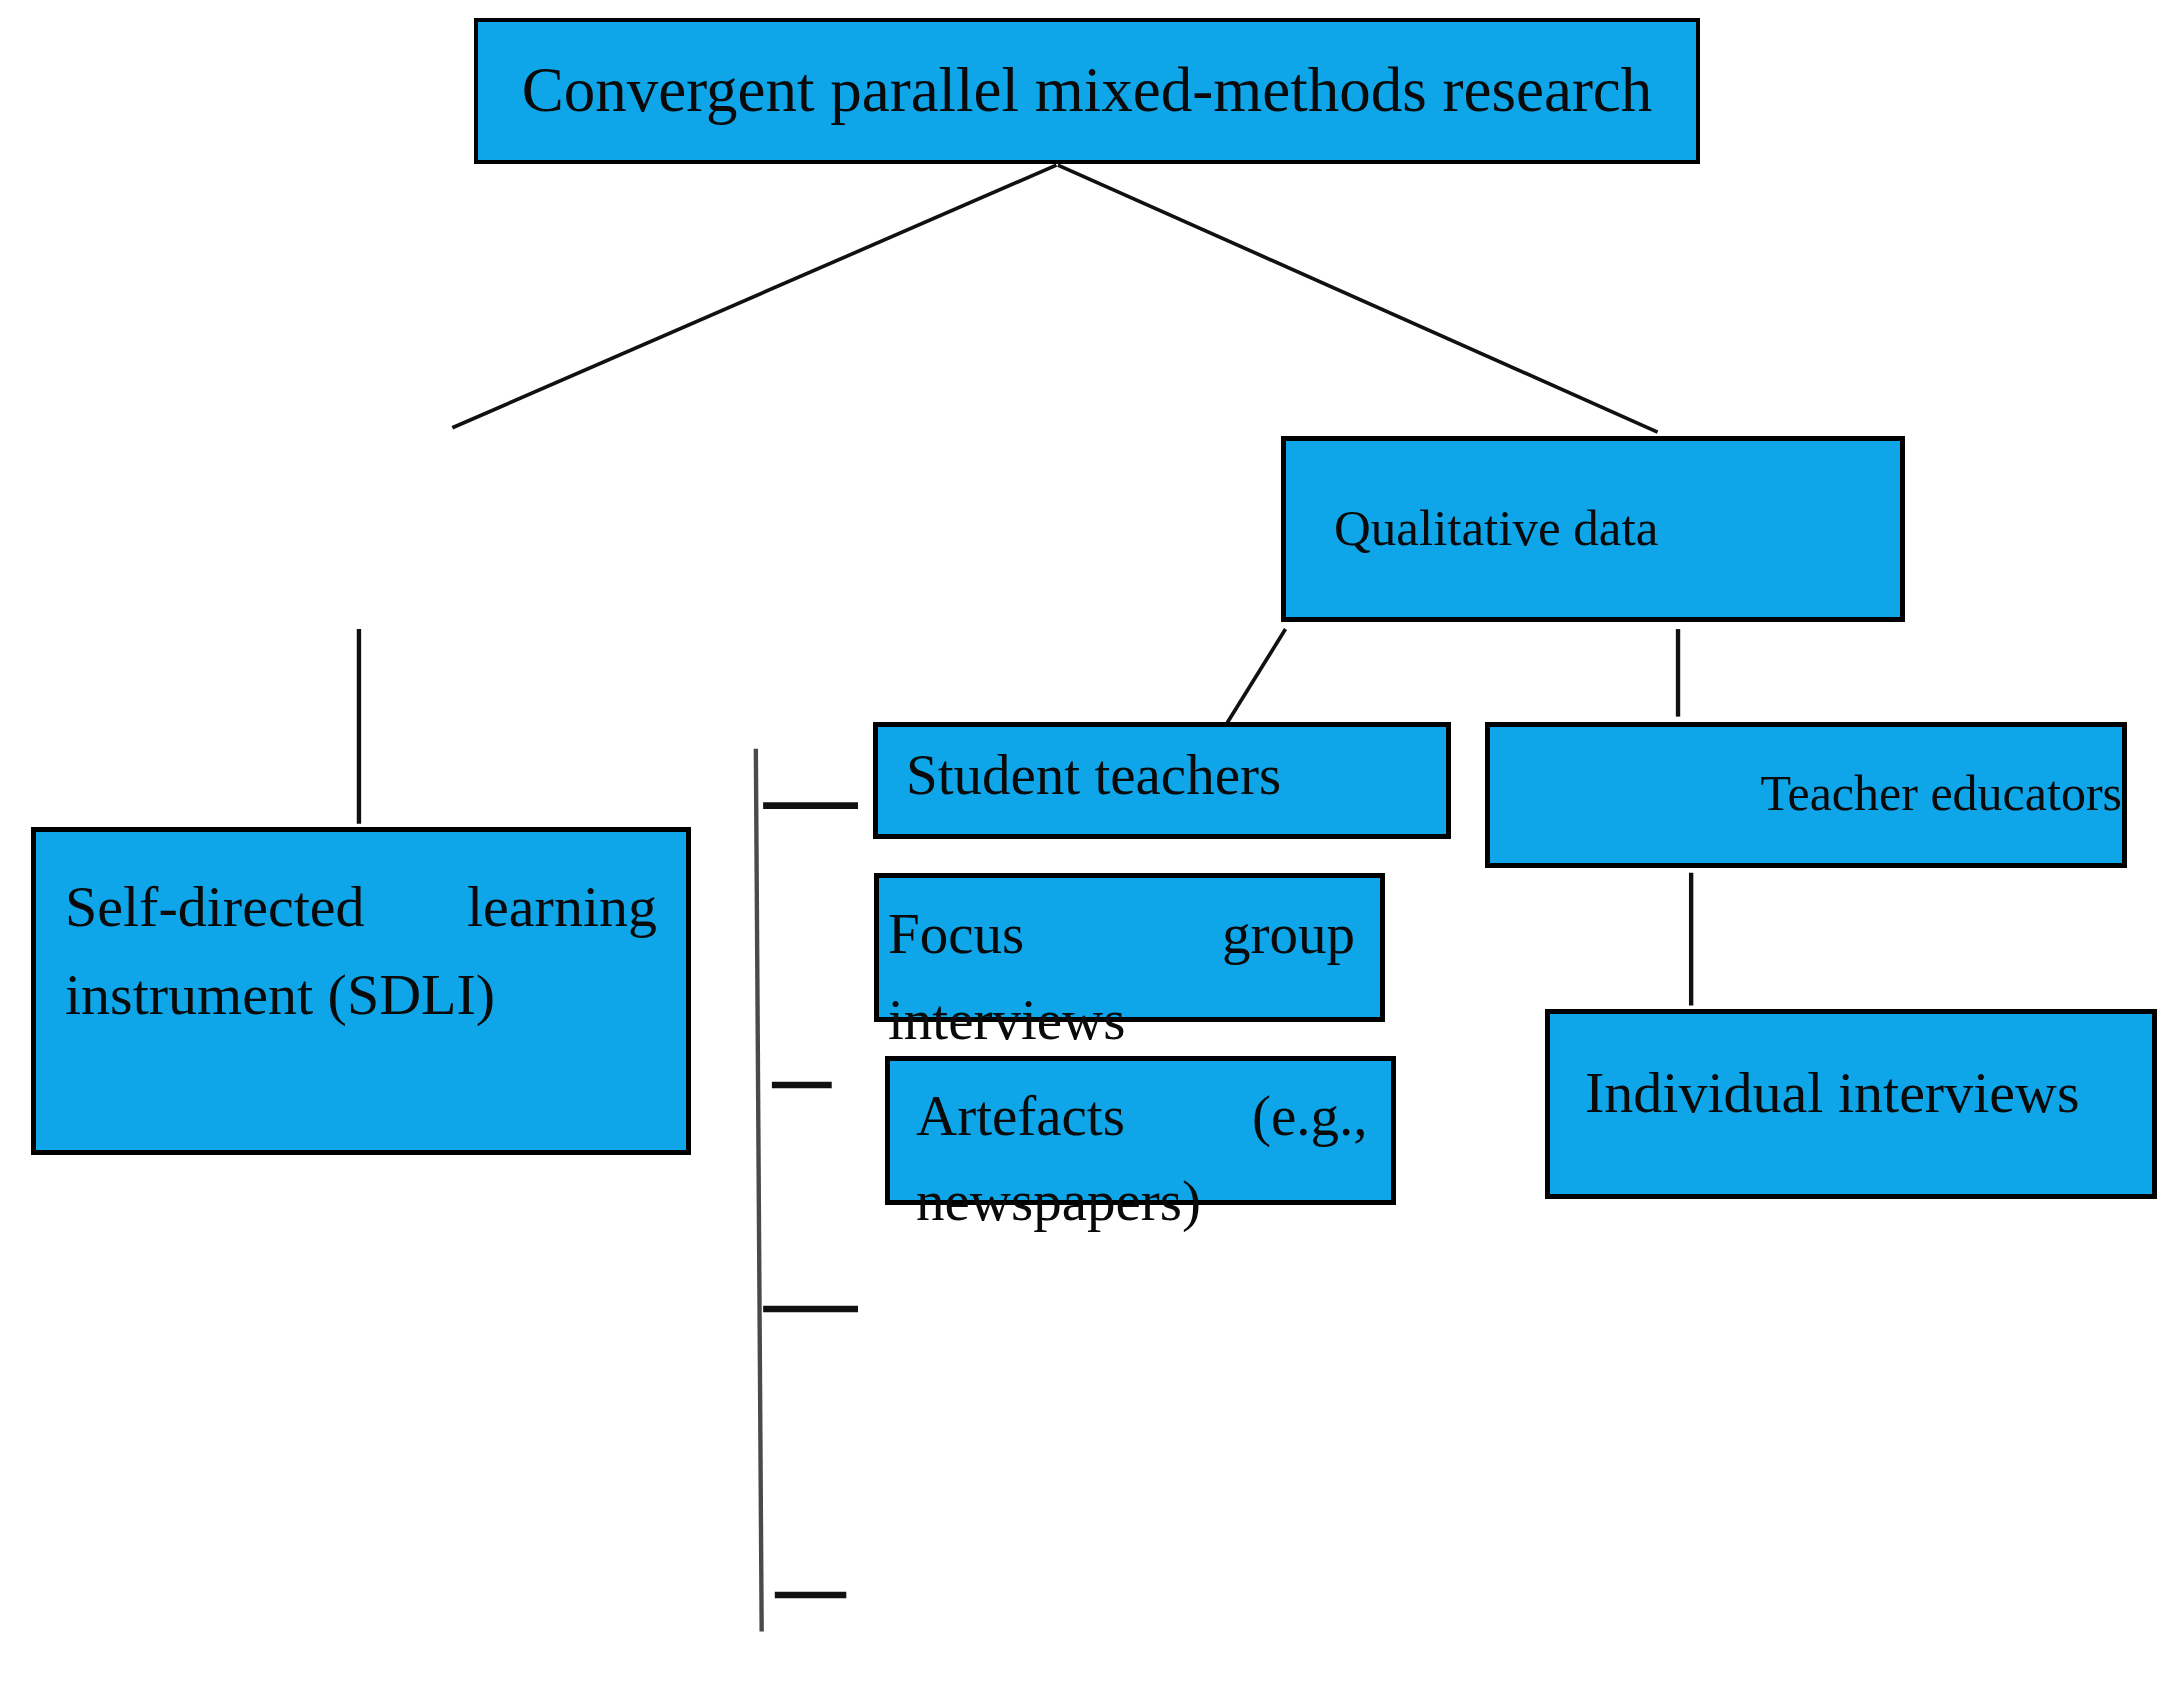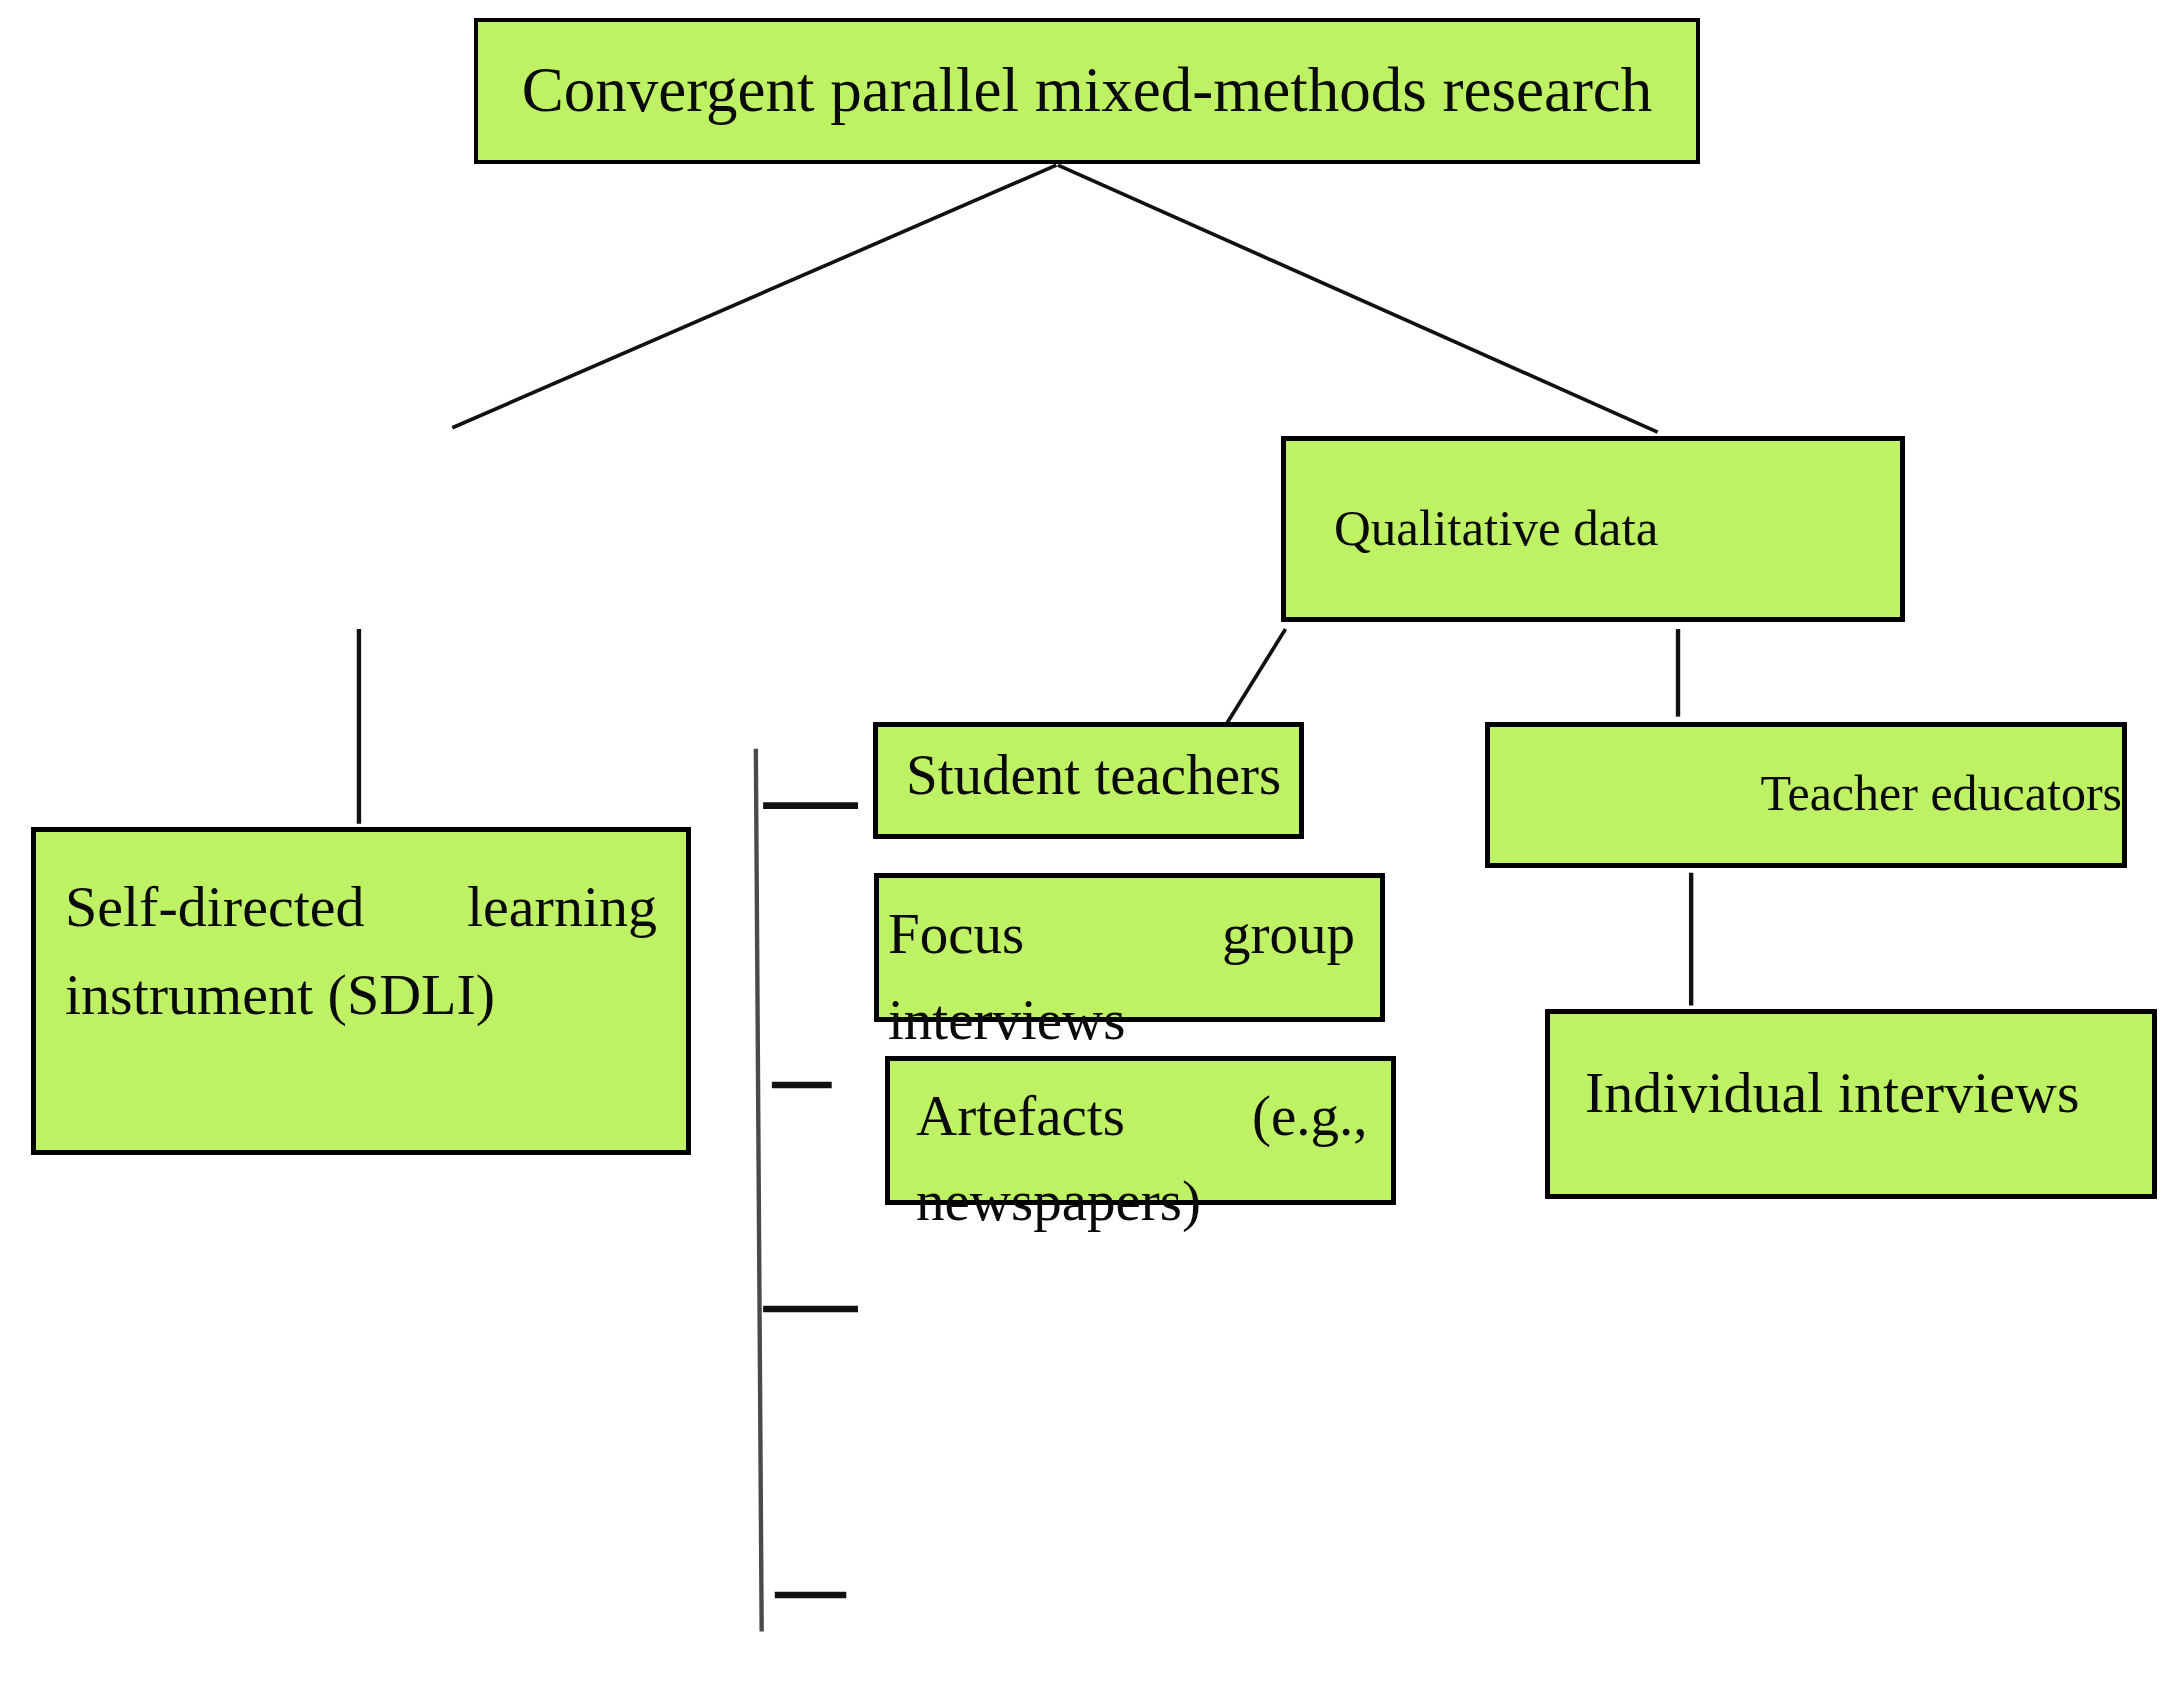--- a/index.html
+++ b/index.html
@@ -16,21 +16,21 @@
   }
   #diagram-root {
     position: relative;
     width: 2161px;
     height: 1701px;
     background: #ffffff;
   }
   .node {
     position: absolute;
     box-sizing: border-box;
-    background: #bef264;
+    background: #0ea5e9;
     border: 5.1px solid #000000;
     display: flex;
     flex-direction: column;
     justify-content: center;
   }
   .node .node-text {
     display: block;
     font-family: "Liberation Serif", "DejaVu Serif", serif;
     color: #0a0a0a;
     line-height: 1.45;
@@ -74,21 +74,21 @@
   }
   #node-sdli .node-text {
     font-size: 58px;
     text-align: justify;
     text-align-last: left;
     padding: 31px 29px 0 29px;
     line-height: 1.52;
   }
 
   #node-student-teachers {
-    left: 873px; top: 722px;  width: 431px;  height: 117px;
+    left: 873px; top: 722px;  width: 578px;  height: 117px;
     border-width: 5.8px;
   }
   #node-student-teachers .node-text {
     font-size: 57px;
     text-align: left;
     padding-left: 28px;
     margin-top: -10.2px;
   }
 
   #node-focus-group {

